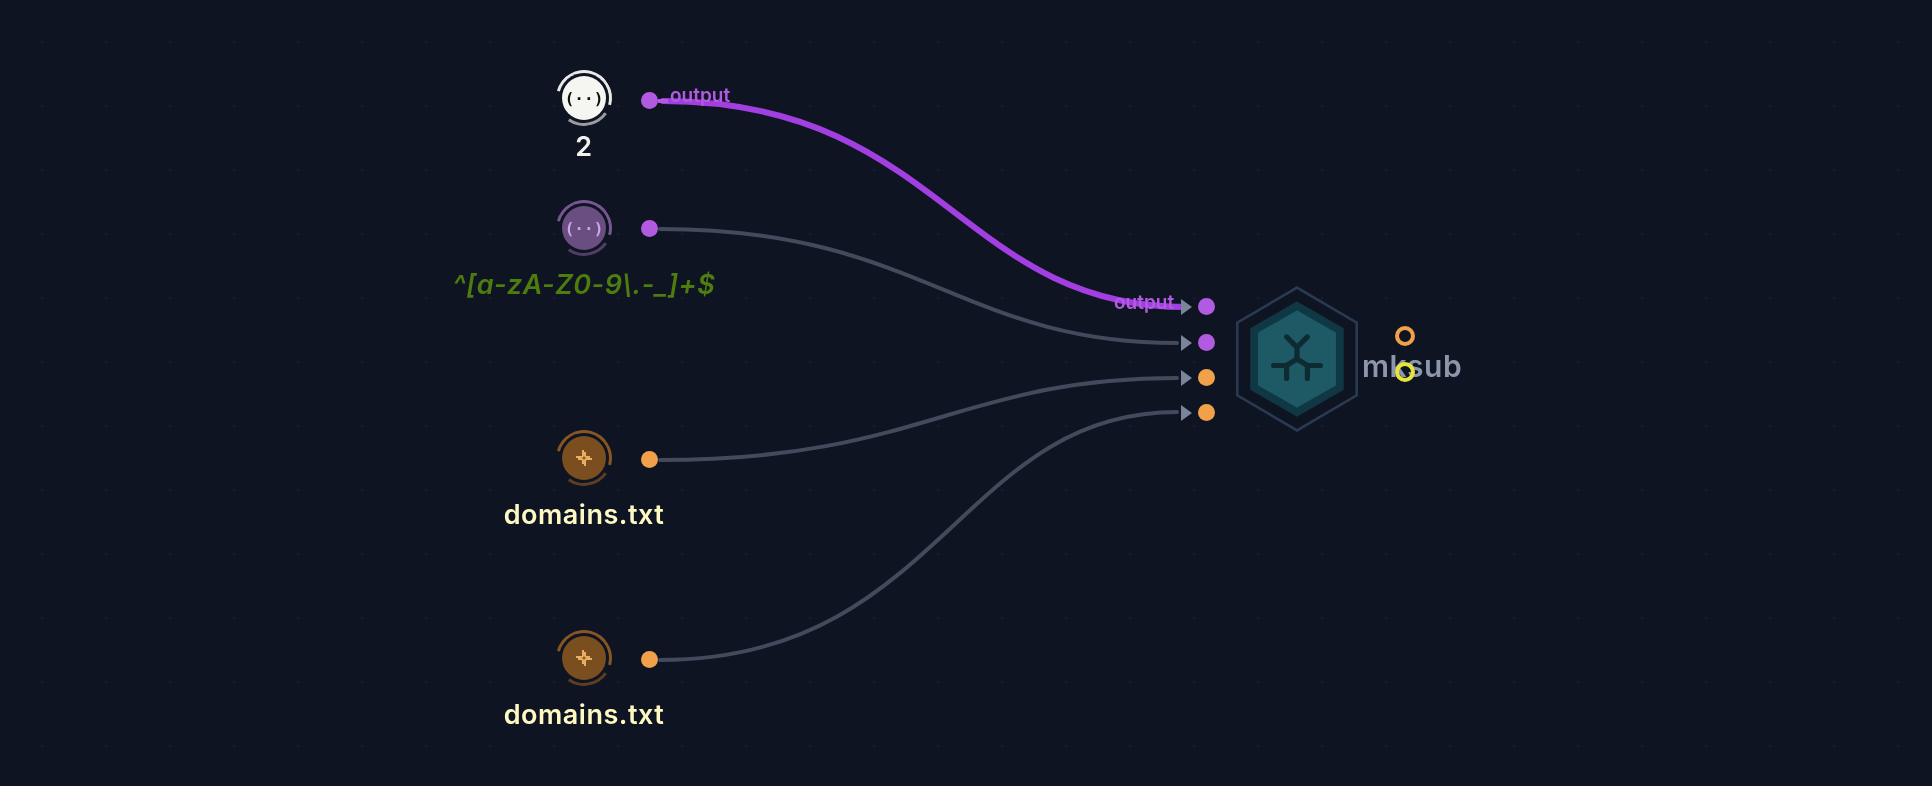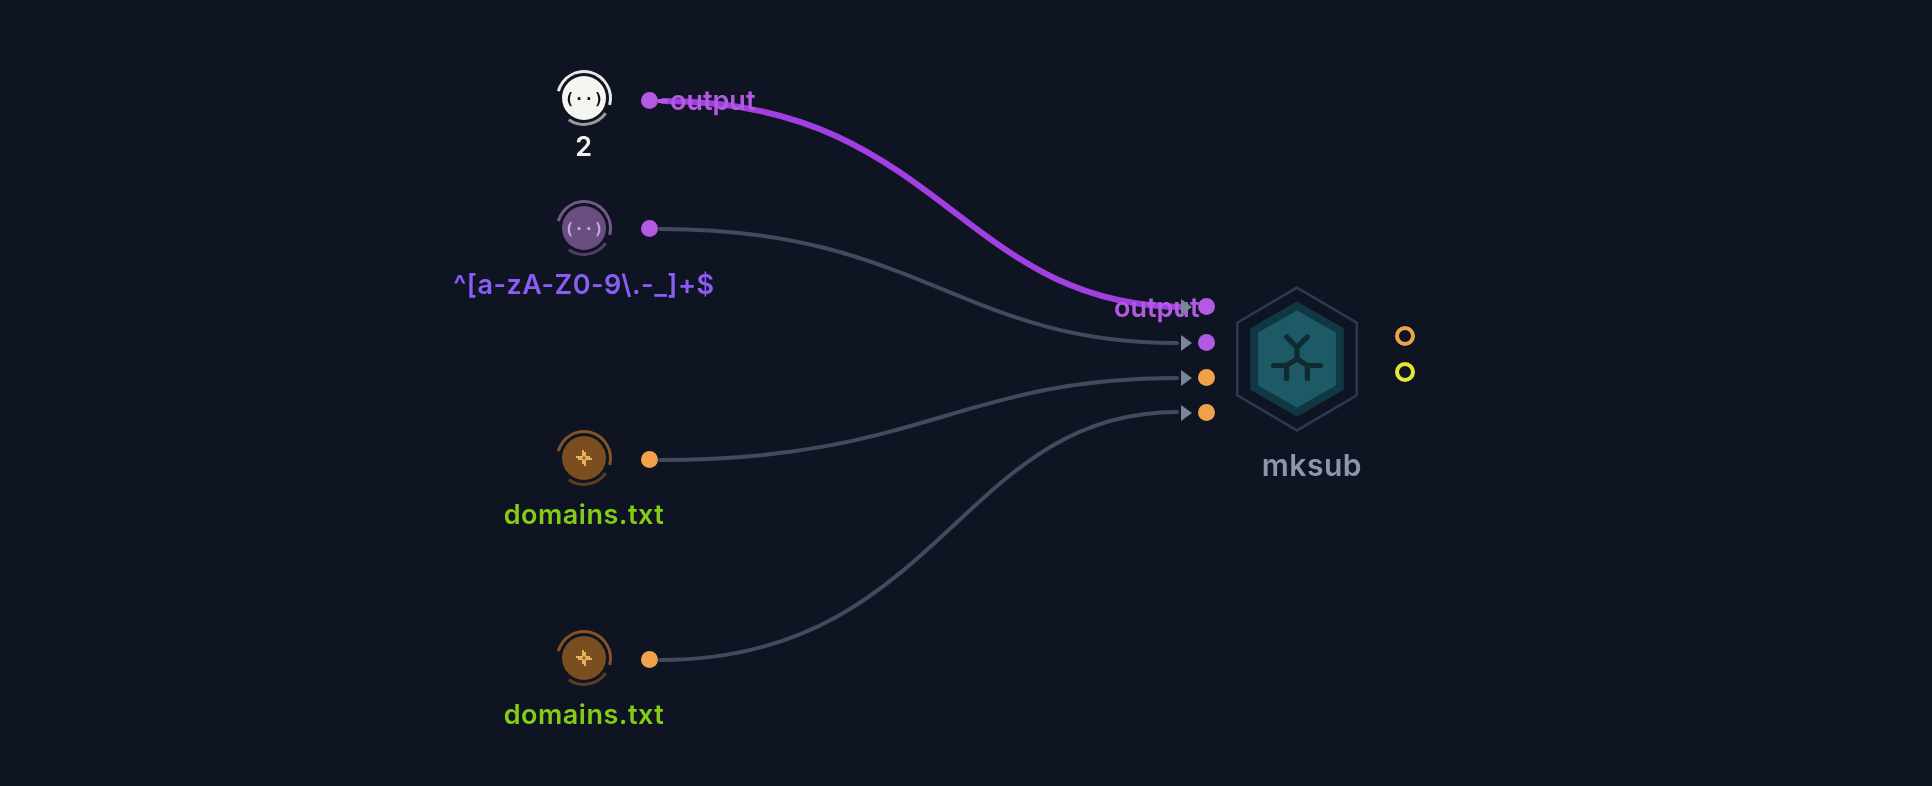--- a/index.html
+++ b/index.html
@@ -62,47 +62,47 @@
 
   
   .port {
     position:absolute; width:17px; height:17px; border-radius:50%;
   }
   .port.purple { background:#b25be2; }
   .port.amber  { background:#f0a14a; }
   .port-stub { position:absolute; height:4px; background:currentColor; top:50%; transform:translateY(-50%);}
 
   
-  .port-label { position:absolute; font-size:27px; font-weight:600; white-space:nowrap; }
+  .port-label { position:absolute; font-size:19px; font-weight:600; white-space:nowrap; }
   .port-label.purple { color:#b25be2; }
 
   
-  .hex-wrap { position:absolute; display:flex; flex-direction:column; align-items:flex-end; }
+  .hex-wrap { position:absolute; display:flex; flex-direction:row; align-items:center; }
   .hex {
     width:130px; height:148px; position:relative;
     filter: drop-shadow(0 0 0 rgba(0,0,0,0));
   }
   .hex svg { width:100%; height:100%; display:block; }
   .hex-label { margin-top:14px; font-size:30px; font-weight:600; color:#8c97ab; letter-spacing:0.5px;}
   .in-port-row { position:absolute; display:flex; align-items:center; }
   .tri { width:0; height:0; border-top:8px solid transparent; border-bottom:8px solid transparent; margin-right:6px;}
   .tri.grey  { border-left:11px solid #7b8599; }
   .dot { width:17px; height:17px; border-radius:50%; }
   .dot.purple { background:#b25be2; }
   .dot.amber  { background:#f0a14a; }
 
   
   .out-ring { position:absolute; width:20px; height:20px; border-radius:50%; background:transparent; }
   .out-ring.o1 { border:4px solid #f0a14a; }
   .out-ring.o2 { border:4px solid #e6e63a; }
 
   
   .c-white  { color:#f1f1ee; }
-  .c-purple { color:#8b5cf6; }
-  .c-amber  { color:#84cc16; }
+  .c-purple { color:#4d7c0f;font-style:italic; }
+  .c-amber  { color:#fef9c3; }
 </style>
 </head>
 <body>
 
 <div class="stage">
 
   <svg class="edges">
 
     <path d="M 663,101  C 940,101  960,307 1186,307" stroke="#a13fe0" stroke-width="6" fill="none" stroke-linecap="round"></path>
 

